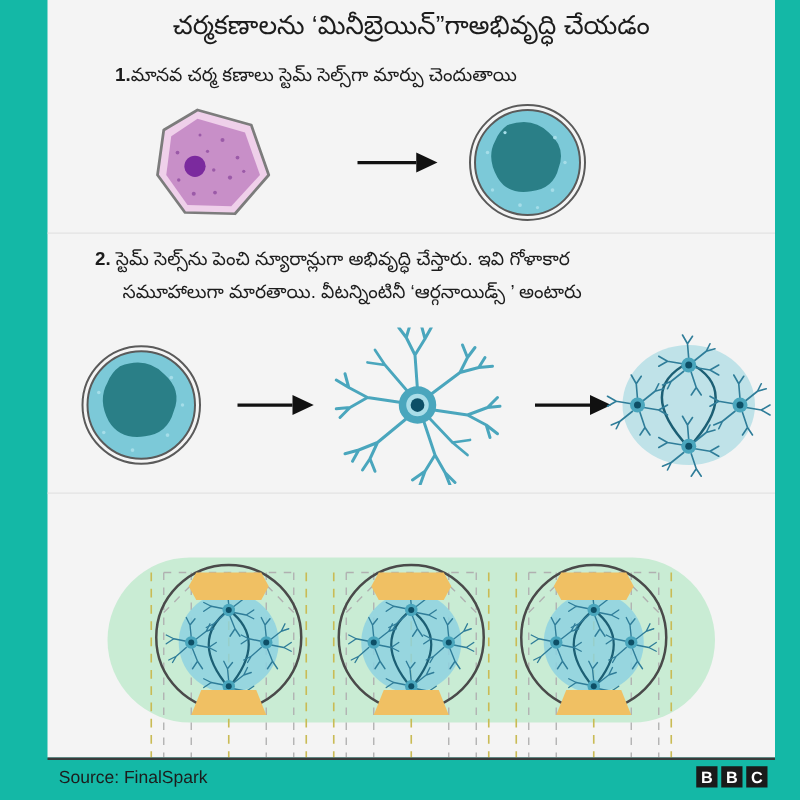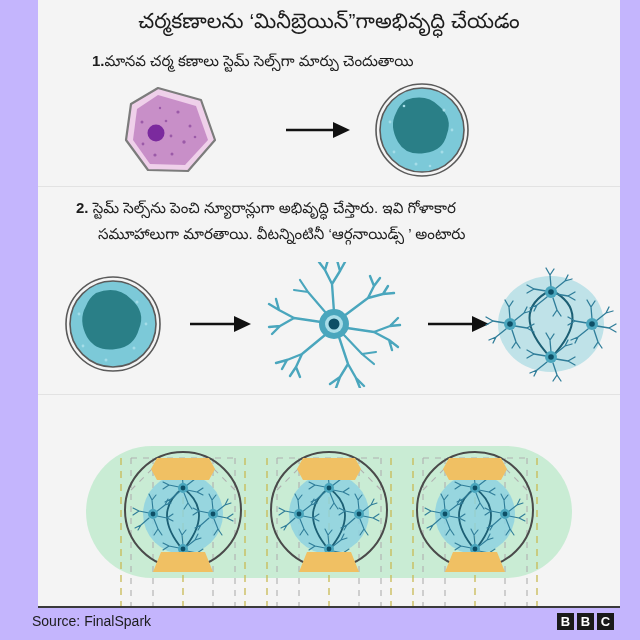--- a/index.html
+++ b/index.html
@@ -10,21 +10,21 @@
   body {
     width: 640px;
     height: 640px;
     font-family: "Liberation Sans", "DejaVu Sans", sans-serif;
     overflow: hidden;
   }
   #infographic {
     position: relative;
     width: 640px;
     height: 640px;
-    background: #c4b5fd;
+    background: #14b8a6;
   }
   
   .panel {
     position: absolute;
     left: 38px;
     top: 0;
     width: 582px;
     height: 606px;
     background: #f4f4f4;
   }
@@ -70,21 +70,21 @@
   .footer-rule {
     position: absolute;
     left: 38px;
     top: 606px;
     width: 582px;
     height: 1.5px;
     background: #3a3a3a;
   }
   .source {
     position: absolute;
-    left: 32px;
+    left: 47px;
     top: 613px;
     font-size: 14px;
     color: #1c1c1c;
   }
   .bbc-logo {
     position: absolute;
     right: 26px;
     top: 613px;
     display: flex;
     gap: 3px;

